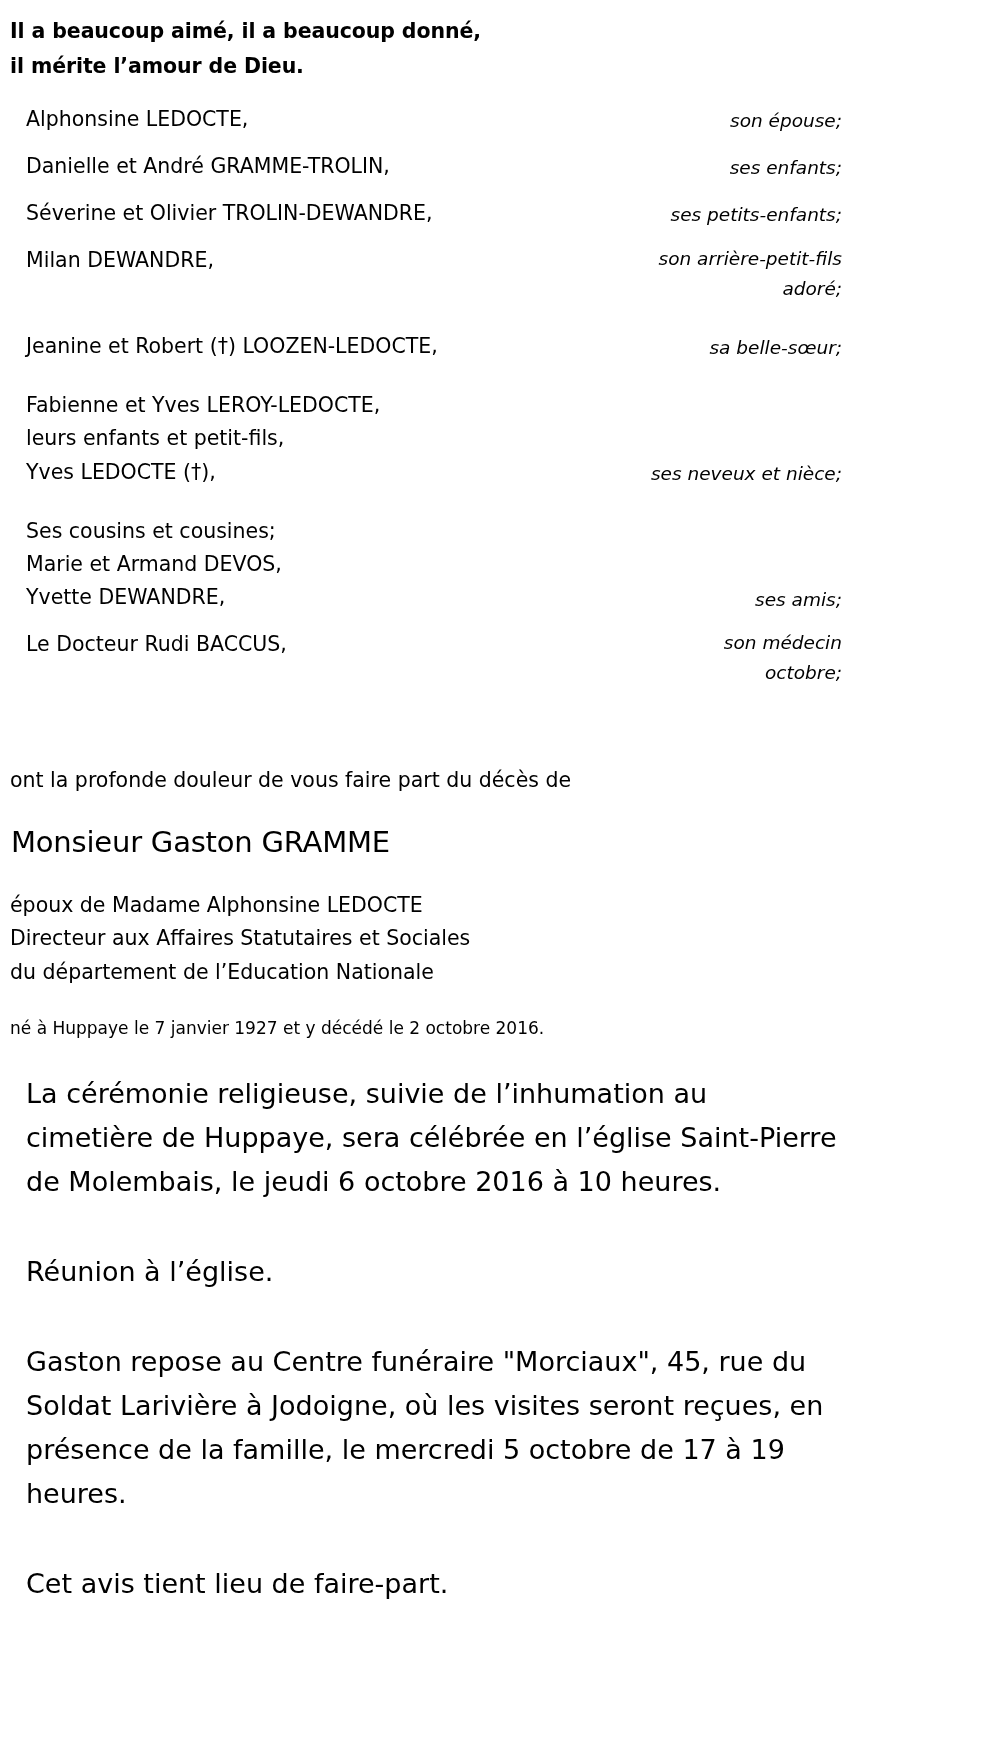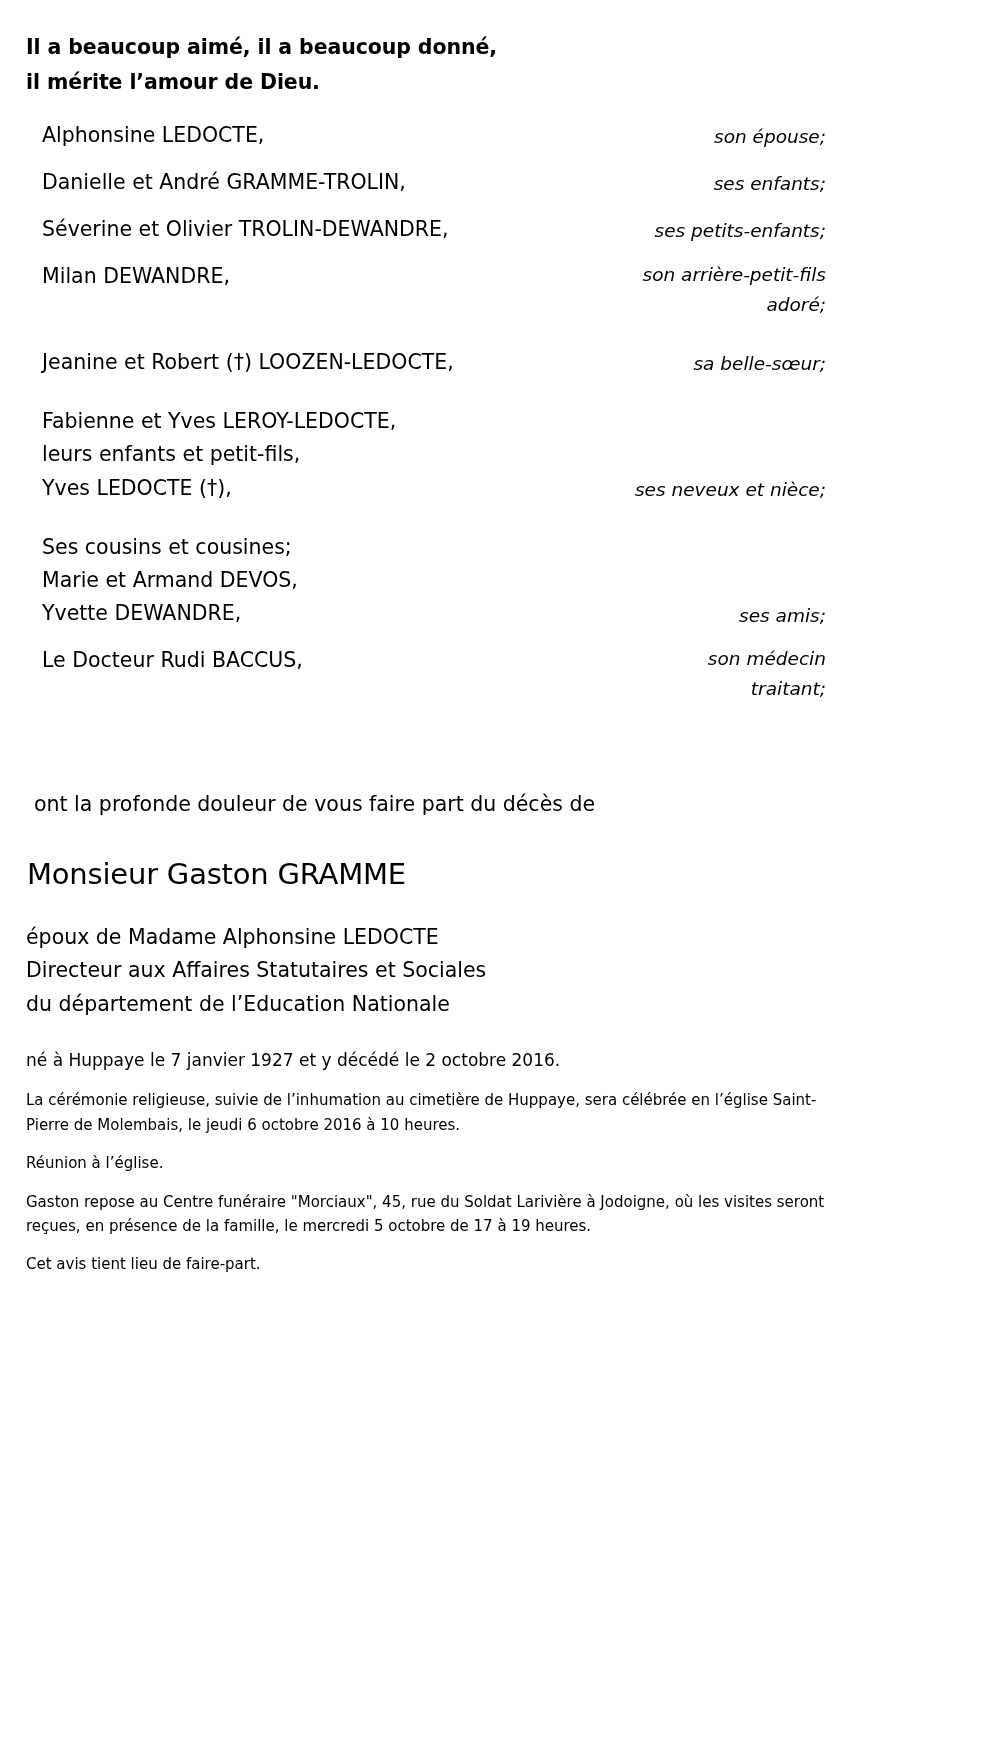--- a/index.html
+++ b/index.html
@@ -11,21 +11,21 @@
     width: 1000px;
     min-height: 1740px;
     font-family: "DejaVu Sans", "Liberation Sans", sans-serif;
     color: #000000;
     -webkit-font-smoothing: antialiased;
   }
   .page {
     position: relative;
     width: 868px;
     min-height: 1740px;
-    padding: 16px;
+    padding: 0;
     box-sizing: border-box;
   }
   .inner {
     padding: 14px 10px 10px 10px;
   }
   .epitaph {
     font-size: 20.5px;
     font-weight: bold;
     line-height: 1.72;
     letter-spacing: -0.1px;
@@ -60,44 +60,44 @@
     align-self: flex-end;
     padding-left: 20px;
   }
   .spacer-sm { height: 14px; }
   .spacer-md { height: 26px; }
   .spacer-lg { height: 34px; }
 
   .intro {
     font-size: 20.5px;
     line-height: 1.6;
-    margin: 8px;
+    margin: 0;
   }
   .deceased-name {
     font-size: 29px;
     font-weight: normal;
     line-height: 1.3;
     margin: 1px;
     letter-spacing: -0.2px;
   }
   .subinfo {
     font-size: 20.5px;
     line-height: 1.63;
     white-space: pre-line;
     margin: 0;
   }
   .birth {
     font-size: 17px;
     line-height: 1.6;
     margin: 0;
   }
   .para {
-    font-size: 15px;
+    font-size: 27px;
     line-height: 1.63;
-    margin: 0;
+    margin: 16px;
   }
 </style>
 </head>
 <body>
 
 <div class="page">
   <div class="inner">
 
     <div class="epitaph">
       <div>Il a beaucoup aimé, il a beaucoup donné,</div>
@@ -149,21 +149,21 @@
         <div class="fam-names">Ses cousins et cousines;
 Marie et Armand DEVOS,
 Yvette DEWANDRE,</div>
         <div class="fam-rel">ses amis;</div>
       </div>
       <div class="spacer-sm"></div>
 
       <div class="fam-row">
         <div class="fam-names">Le Docteur Rudi BACCUS,</div>
         <div class="fam-rel">son médecin
-traitant;</div>
+octobre;</div>
       </div>
       <div class="spacer-md"></div>
 
     </div>
 
     <div class="spacer-lg"></div>
 
     <p class="intro">ont la profonde douleur de vous faire part du décès de</p>
 
     <div class="spacer-md"></div>

